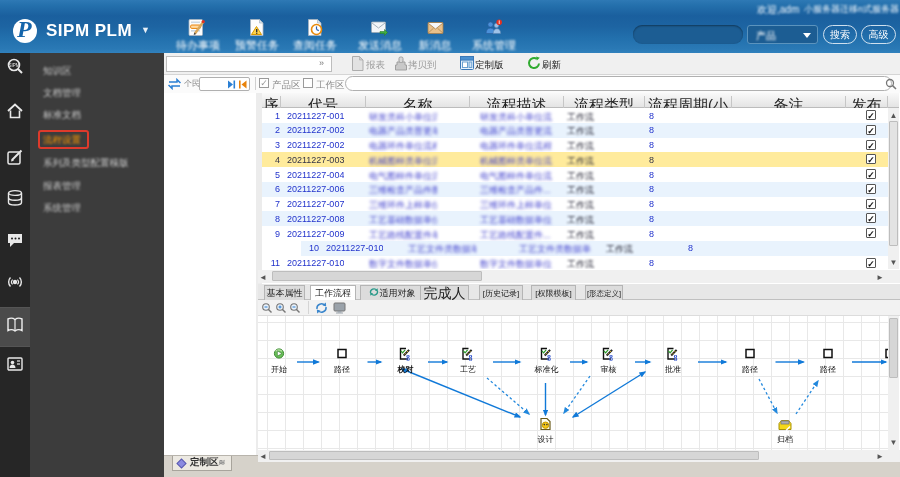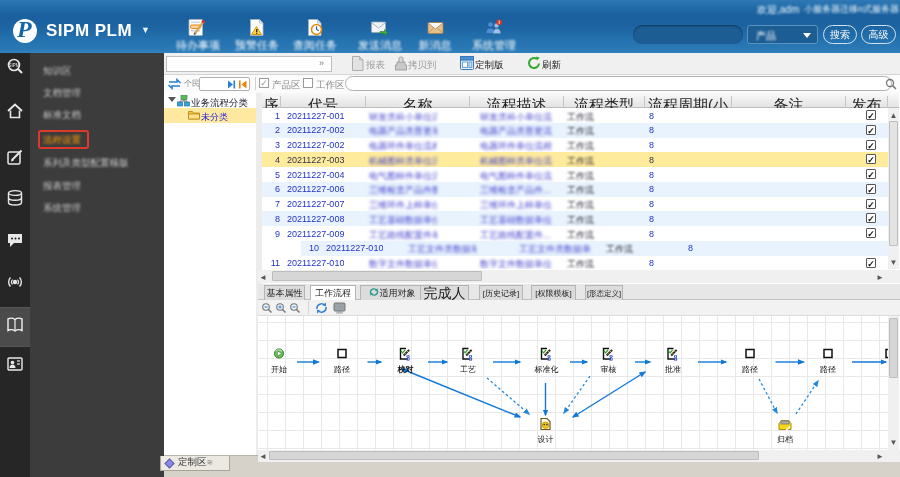--- a/index.html
+++ b/index.html
@@ -74,21 +74,21 @@
   #dtb { left:258px; top:300px; width:642px; height:16px; background:#f2f2f2; border-bottom:1px solid #dcdcdc; }
 
   
   #diagram { left:258px; top:316px; width:630px; height:134px; background:#fff;
     background-image:linear-gradient(#e8e8e8 1px, transparent 1px), linear-gradient(90deg,#e8e8e8 1px, transparent 1px);
     background-size:18px 18px; background-position:9px 6px; overflow:hidden; }
   .nlabel { position:absolute; font-size:8px; color:#111; filter:blur(0.7px); text-align:center; width:44px; white-space:nowrap; }
 
   #bottombar { left:164px; top:462px; width:736px; height:15px; background:#d6d2ca; }
   #treebot { left:164px; top:455px; width:94px; height:22px; background:#d6d2ca; border-top:1px solid #b8b4ac; }
-  #dztab { left:160px; top:456px; width:70px; height:15px; background:#ece9e2; border:1px solid #a8a49c; border-top:none; font-size:9.5px; color:#333; }
+  #dztab { left:172px; top:456px; width:60px; height:15px; background:#ece9e2; border:1px solid #a8a49c; border-top:none; font-size:9.5px; color:#333;font-weight:bold; }
 </style>
 </head>
 <body>
 <div id="app">
 
   <div id="header" class="abs"></div>
   <div id="logo-c" class="abs"></div>
   <div id="logo-p" class="abs">P</div>
   <div id="logo-t" class="abs">SIPM PLM</div>
   <div id="logo-v" class="abs">▼</div>
@@ -250,36 +250,20 @@
     <div class="abs cblabel" style="left:108px;">产品区</div>
     <div class="abs cbox" style="left:139px;"></div>
     <div class="abs cblabel" style="left:152px;">工作区</div>
     <div id="tb2search" class="abs"></div>
     <svg class="abs" style="left:721px;top:3px;" width="12" height="12" viewBox="0 0 12 12">
         <circle cx="5" cy="5" r="3.5" fill="none" stroke="#777" stroke-width="1.3"></circle>
         <line x1="7.6" y1="7.6" x2="11" y2="11" stroke="#777" stroke-width="1.5"></line>
       </svg>
   </div>
 
-  <div id="tree" class="abs">
-    <div class="abs" style="left:4px;top:4px;width:0;height:0;border-left:4px solid transparent;border-right:4px solid transparent;border-top:5px solid #555;"></div>
-    <svg class="abs" style="left:13px;top:2px;" width="13" height="12" viewBox="0 0 13 12">
-        <rect x="4" y="0.5" width="6" height="4" fill="#5cb85c" stroke="#3a8a3a" stroke-width="0.7"></rect>
-        <rect x="0.5" y="7" width="5" height="4" fill="#3aa0d8" stroke="#2a7aa8" stroke-width="0.7"></rect>
-        <rect x="7.5" y="7" width="5" height="4" fill="#3aa0d8" stroke="#2a7aa8" stroke-width="0.7"></rect>
-        <path d="M7 4.5 v1.5 M3 9 h0 M7 6 L3 6 V7 M7 6 L10 6 V7" stroke="#555" stroke-width="0.8" fill="none"></path>
-      </svg>
-    <div class="abs" style="left:27px;top:3.5px;font-size:9.5px;color:#223;filter:blur(0.7px);white-space:nowrap;">业务流程分类</div>
-    <div id="tsel" class="abs"></div>
-    <svg class="abs" style="left:24px;top:17px;" width="12" height="10" viewBox="0 0 12 10">
-        <path d="M0.5 1.5 h4 l1 1.5 h6 v6 h-11 z" fill="#f5c44a" stroke="#b8860b" stroke-width="0.8"></path>
-        <path d="M0.5 4 h11 v5 h-11 z" fill="#ffe08a" stroke="#b8860b" stroke-width="0.8"></path>
-      </svg>
-    <div class="abs" style="left:37px;top:18px;font-size:9px;color:#1a1adf;filter:blur(0.7px);">未分类</div>
-  </div>
   <div id="splitter" class="abs"></div>
 
   <div id="grid" class="abs">
       <div id="ghead">
         <div class="gh" style="left: 0px; width: 19px;">序号</div>
         <div class="gh" style="left: 19px; width: 85px;">代号</div>
         <div class="gh" style="left: 104px; width: 104px;">名称</div>
         <div class="gh" style="left: 208px; width: 94px;">流程描述</div>
         <div class="gh" style="left: 302px; width: 81px;">流程类型</div>
         <div class="gh" style="left: 383px; width: 87px;">流程周期(小时)</div>

